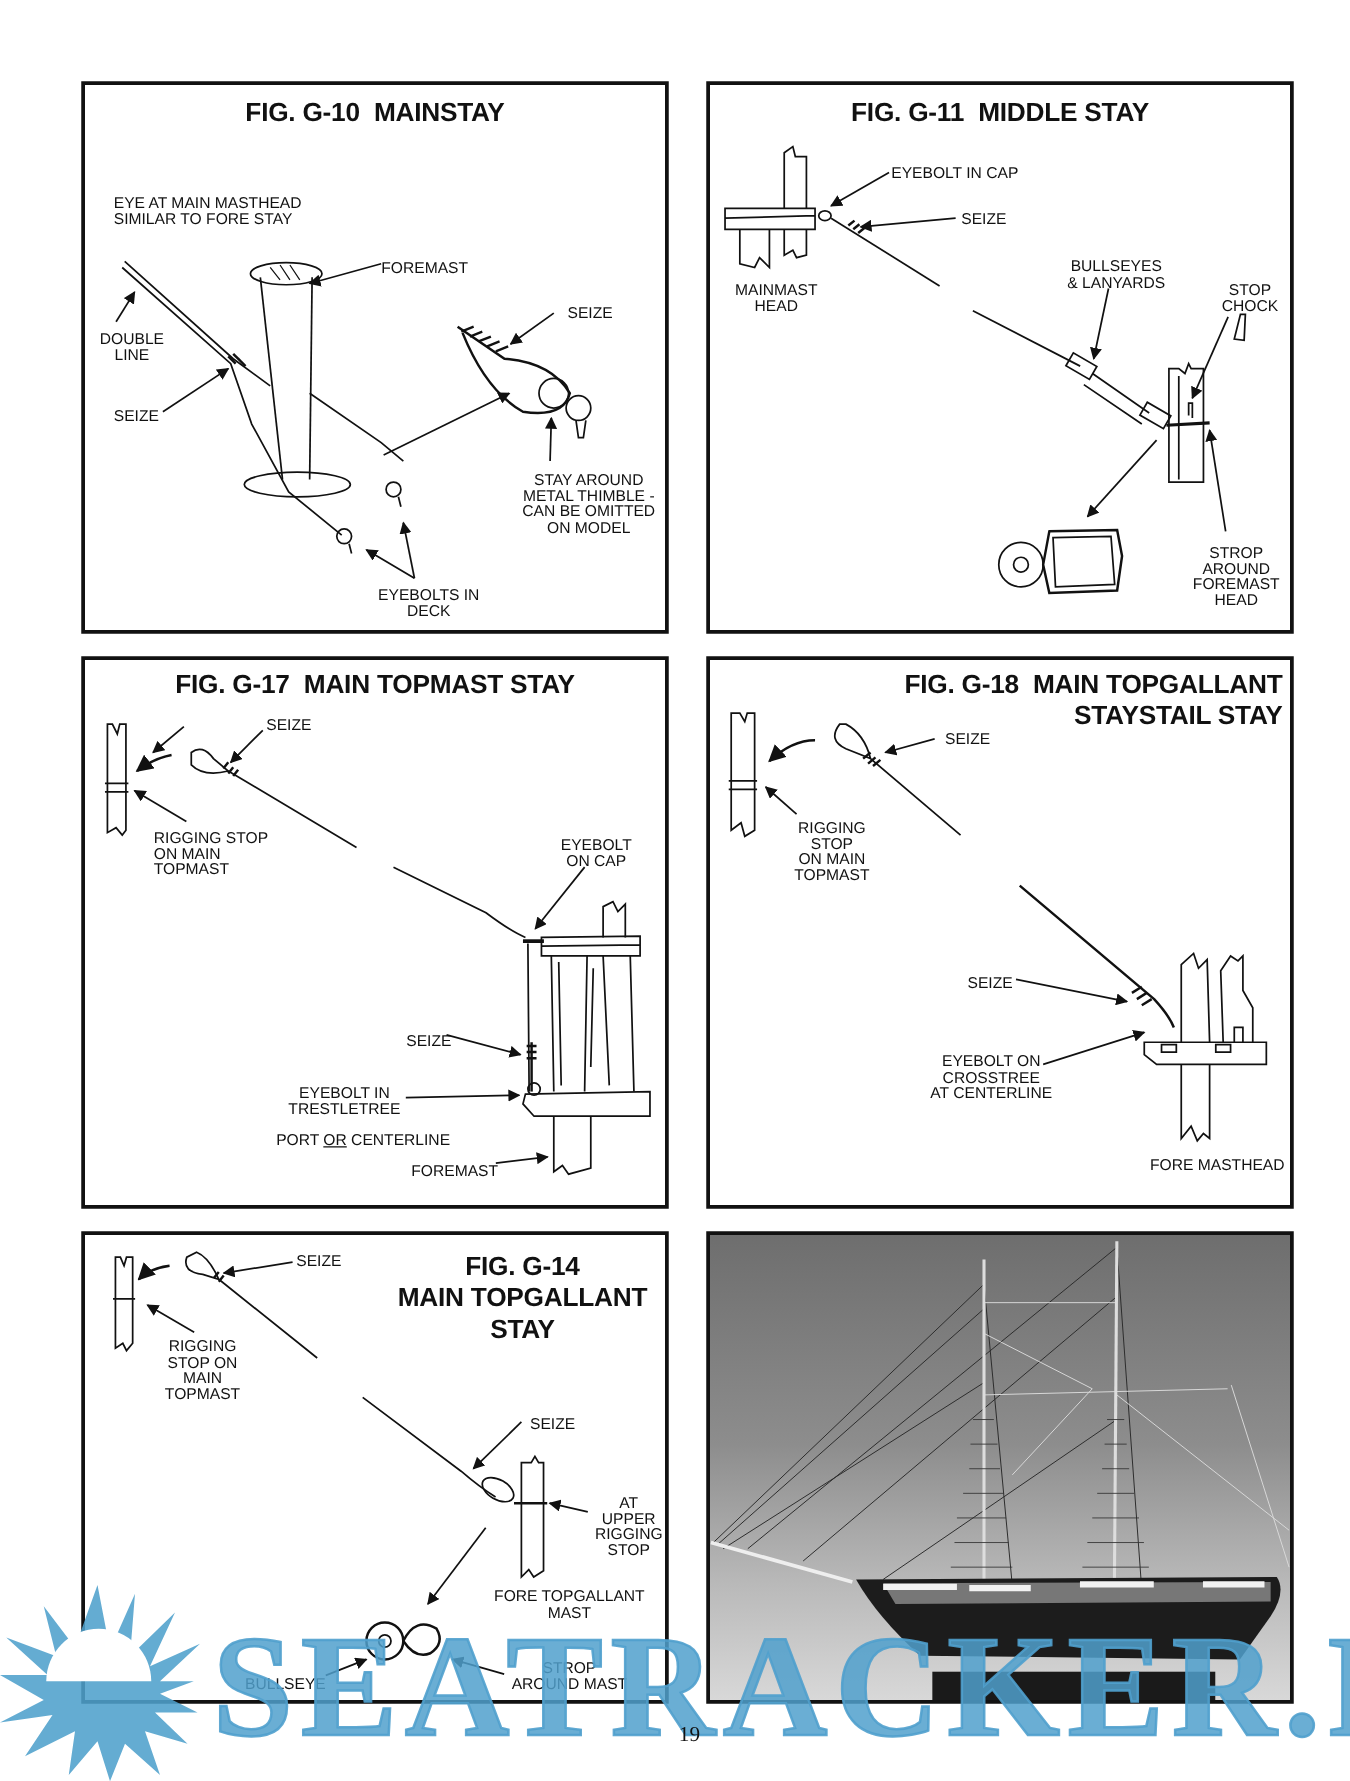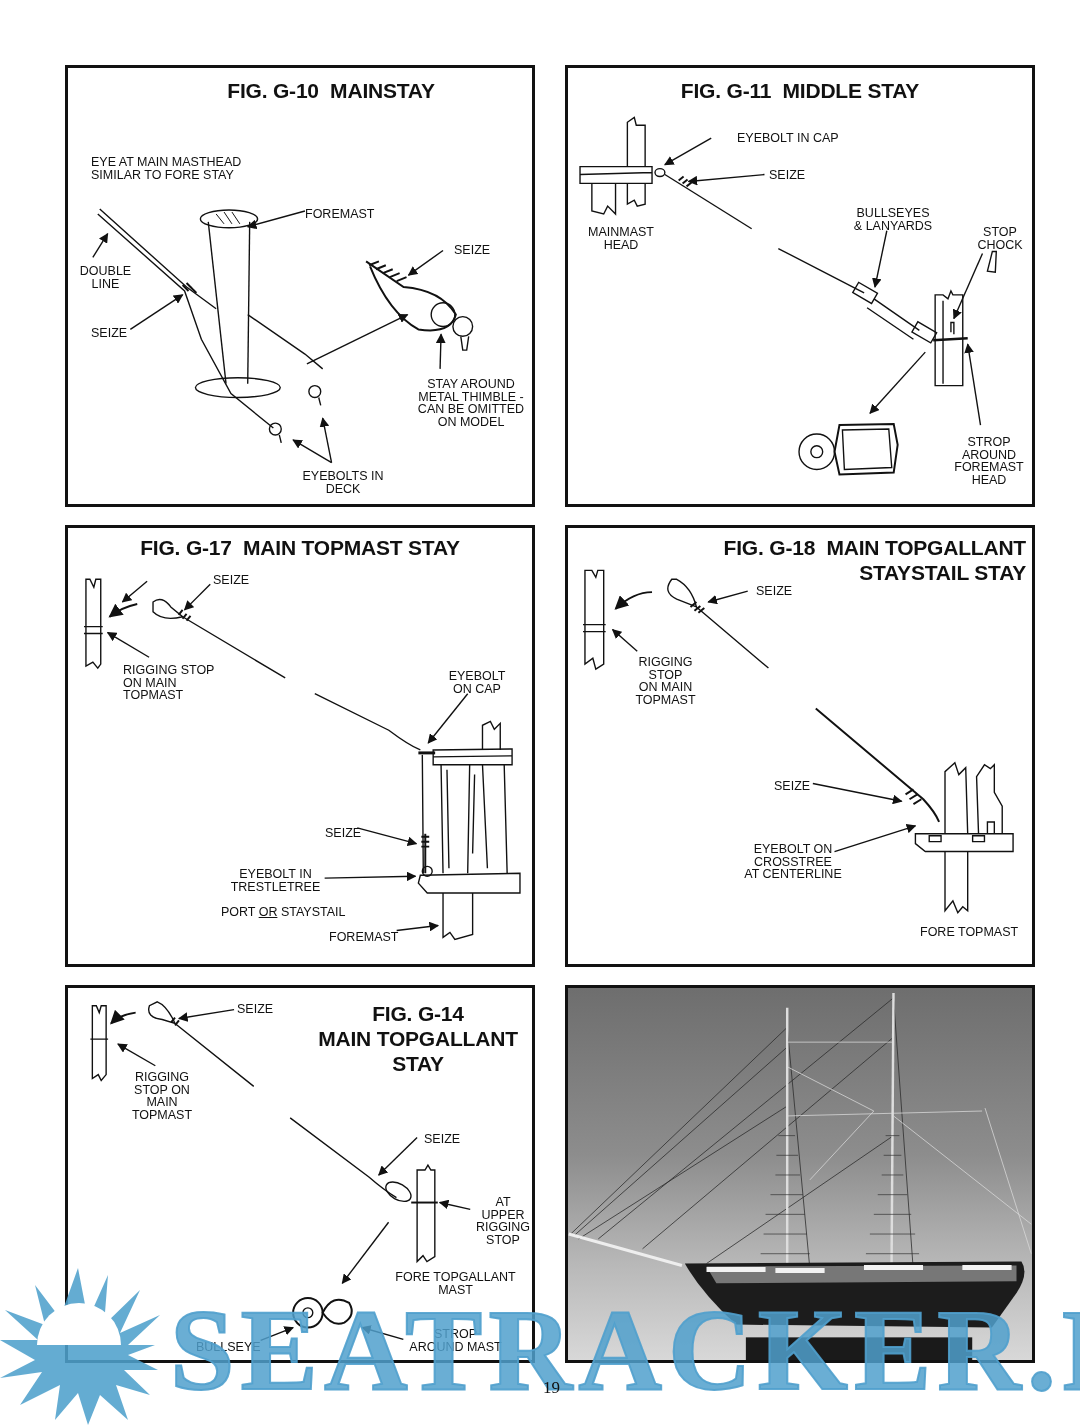--- a/index.html
+++ b/index.html
@@ -50,21 +50,21 @@
 
     <line x1="240" y1="145" x2="182" y2="161" marker-end="url(#ah)"></line>
     <line x1="25" y1="192" x2="40" y2="168" marker-end="url(#ah)"></line>
     <line x1="63" y1="265" x2="116" y2="230" marker-end="url(#ah)"></line>
     <line x1="380" y1="185" x2="345" y2="210" marker-end="url(#ah)"></line>
     <line x1="242" y1="300" x2="344" y2="250" marker-end="url(#ah)"></line>
     <line x1="377" y1="305" x2="378" y2="270" marker-end="url(#ah)"></line>
     <line x1="267" y1="400" x2="228" y2="377" marker-end="url(#ah)"></line>
     <line x1="267" y1="400" x2="258" y2="355" marker-end="url(#ah)"></line>
   </svg>
-  <div class="title" style="left:0;width:464px;top:10px;text-align:center;padding-left:31px;">FIG. G-10  MAINSTAY</div>
+  <div class="title" style="left:0;width:464px;top:10px;text-align:center;">FIG. G-10  MAINSTAY</div>
   <div class="lbl l" style="left:23px;top:88px;">EYE AT MAIN MASTHEAD
 SIMILAR TO FORE STAY</div>
   <div class="lbl l" style="left:237px;top:140px;">FOREMAST</div>
   <div class="lbl" style="left:10px;top:197px;width:55px;">DOUBLE
 LINE</div>
   <div class="lbl l" style="left:23px;top:259px;">SEIZE</div>
   <div class="lbl l" style="left:386px;top:176px;">SEIZE</div>
   <div class="lbl" style="left:340px;top:310px;width:126px;">STAY AROUND
 METAL THIMBLE -
 CAN BE OMITTED
@@ -105,21 +105,21 @@
     <path d="M278,367 L325,366 L328,405 L280,407 Z"></path>
 
     <line x1="145" y1="71" x2="98" y2="98" marker-end="url(#ah2)"></line>
     <line x1="199" y1="108" x2="122" y2="115" marker-end="url(#ah2)"></line>
     <line x1="323" y1="165" x2="311" y2="222" marker-end="url(#ah2)"></line>
     <line x1="420" y1="188" x2="391" y2="254" marker-end="url(#ah2)"></line>
     <line x1="418" y1="362" x2="405" y2="280" marker-end="url(#ah2)"></line>
     <line x1="362" y1="288" x2="306" y2="350" marker-end="url(#ah2)"></line>
   </svg>
   <div class="title" style="left:0;width:464px;top:10px;text-align:center;">FIG. G-11  MIDDLE STAY</div>
-  <div class="lbl l" style="left:145px;top:64px;margin-left:24px;">EYEBOLT IN CAP</div>
+  <div class="lbl l" style="left:145px;top:64px;">EYEBOLT IN CAP</div>
   <div class="lbl l" style="left:201px;top:101px;">SEIZE</div>
   <div class="lbl" style="left:15px;top:158px;width:76px;">MAINMAST
 HEAD</div>
   <div class="lbl" style="left:275px;top:139px;width:100px;">BULLSEYES
 &amp; LANYARDS</div>
   <div class="lbl" style="left:400px;top:158px;width:64px;">STOP
 CHOCK</div>
   <div class="lbl" style="left:383px;top:368px;width:76px;">STROP
 AROUND
 FOREMAST
@@ -161,21 +161,21 @@
   <div class="lbl l" style="left:145px;top:46px;">SEIZE</div>
   <div class="lbl l" style="left:55px;top:136px;">RIGGING STOP
 ON MAIN
 TOPMAST</div>
   <div class="lbl" style="left:370px;top:142px;width:78px;">EYEBOLT
 ON CAP</div>
   <div class="lbl l" style="left:257px;top:299px;">SEIZE</div>
   <div class="lbl" style="left:155px;top:340px;width:105px;">EYEBOLT IN
 TRESTLETREE</div>
   <div class="lbl l" style="left:139px;top:365px;">
-    <span>PORT </span><span style="text-decoration:underline;">OR</span><span> STAYSTAIL</span>
+    <span>PORT </span><span style="text-decoration:underline;">OR</span><span> CENTERLINE</span>
   </div>
   <div class="lbl l" style="left:261px;top:403px;">FOREMAST</div>
 </div>
 
 <div class="panel" style="left:565px;top:525px;width:470px;height:442px;">
   <svg class="art" viewBox="0 0 470 442" fill="none" stroke="#111" stroke-width="1.4">
     <defs>
         <marker id="ah4" viewBox="0 0 10 10" refX="9" refY="5" markerWidth="7" markerHeight="7" orient="auto">
           <path d="M0,0 L10,5 L0,10 z" fill="#111" stroke="none"></path>
         </marker>
@@ -201,21 +201,21 @@
 STAYSTAIL STAY</div>
   <div class="lbl l" style="left:188px;top:57px;">SEIZE</div>
   <div class="lbl" style="left:60px;top:128px;width:75px;">RIGGING
 STOP
 ON MAIN
 TOPMAST</div>
   <div class="lbl l" style="left:206px;top:252px;">SEIZE</div>
   <div class="lbl" style="left:170px;top:315px;width:110px;">EYEBOLT ON
 CROSSTREE
 AT CENTERLINE</div>
-  <div class="lbl l" style="left:352px;top:398px;">FORE TOPMAST</div>
+  <div class="lbl l" style="left:352px;top:398px;">FORE MASTHEAD</div>
 </div>
 
 <div class="panel" style="left:65px;top:985px;width:470px;height:378px;">
   <svg class="art" viewBox="0 0 470 378" fill="none" stroke="#111" stroke-width="1.4">
     <defs>
         <marker id="ah5" viewBox="0 0 10 10" refX="9" refY="5" markerWidth="7" markerHeight="7" orient="auto">
           <path d="M0,0 L10,5 L0,10 z" fill="#111" stroke="none"></path>
         </marker>
       </defs>
     <path d="M24,18 L24,92 L30,88 L33,94 L38,88 L38,18 L33,18 L31,25 L28,18 Z M22,52 L40,52"></path>

